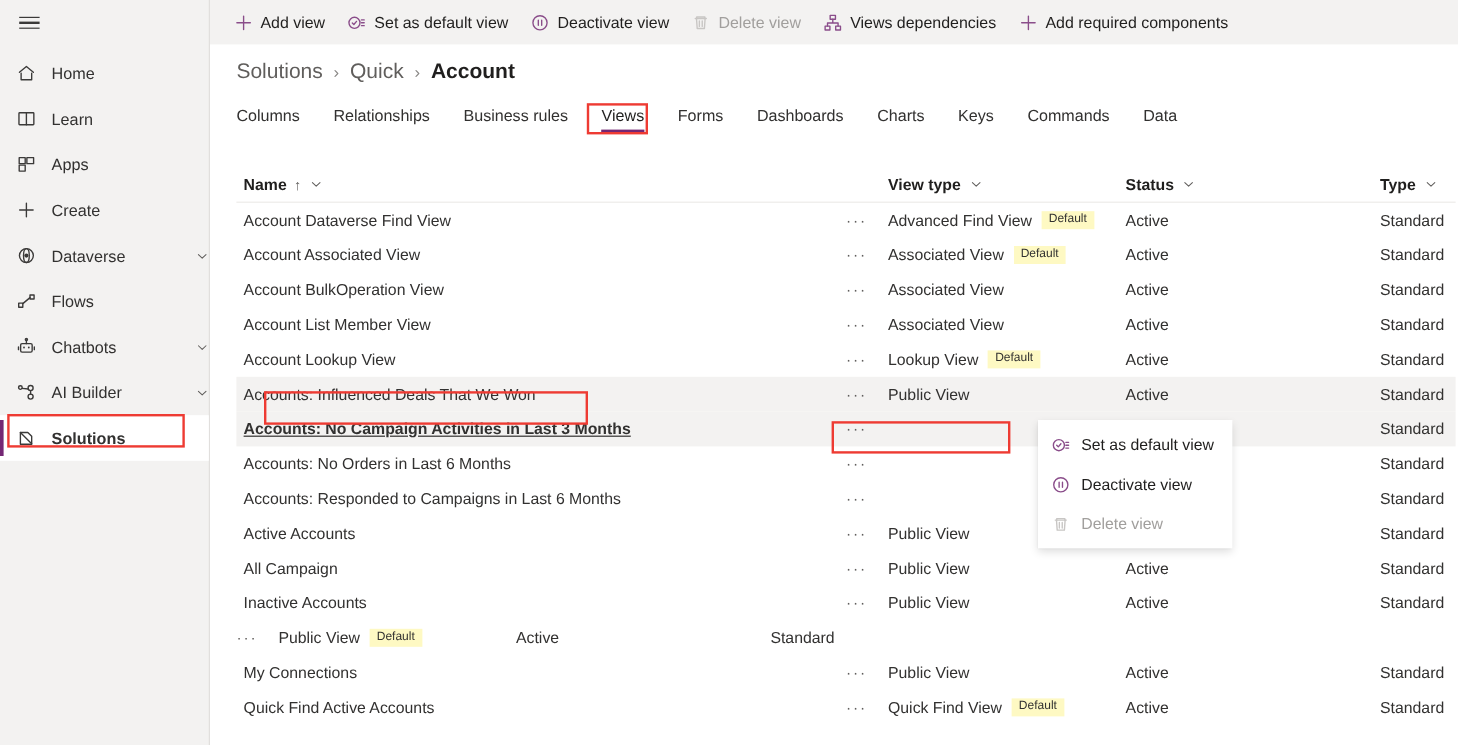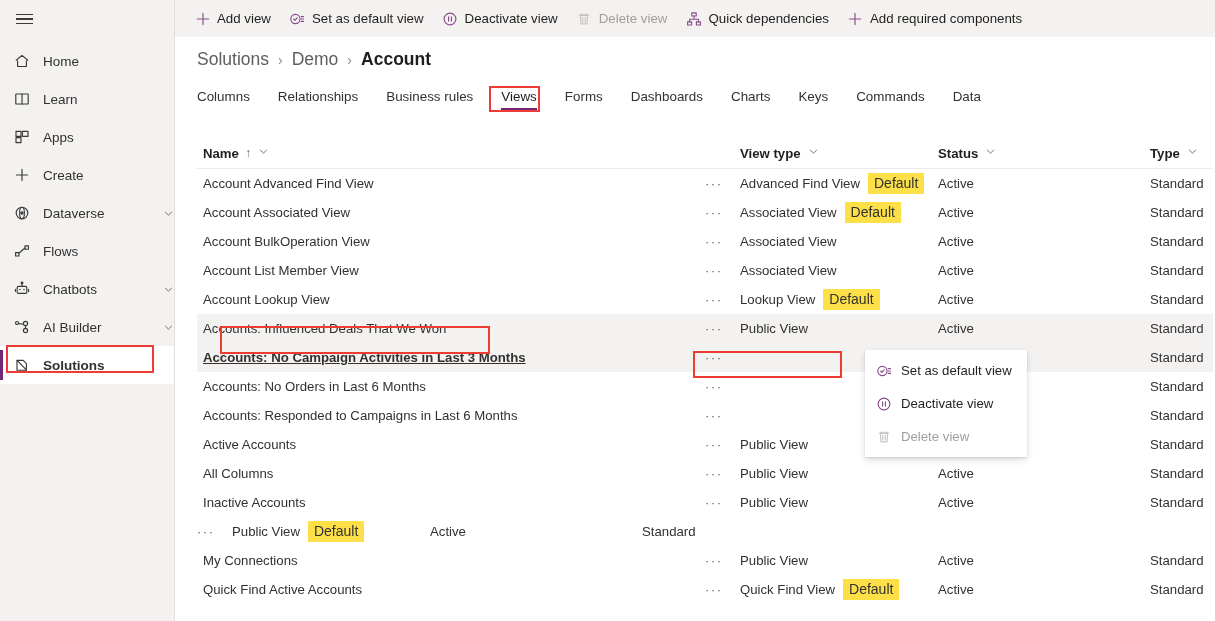--- a/index.html
+++ b/index.html
@@ -90,42 +90,42 @@
     content: ""; position: absolute; left: 0; right: 0; bottom: 0;
     height: 2px; background: #742774;
   }
 
   
   .grid { margin-top: 29px; width: 1016px; font-size: 13.2px; }
   .grid-head {
     display: flex; align-items: center; height: 30px;
     border-bottom: 1px solid #edebe9; color: #201f1e; font-weight: 600;
   }
-  .grid-head .hcell { display: flex; align-items: flex-start; cursor: pointer; }
+  .grid-head .hcell { display: flex; align-items: center; cursor: pointer; }
   .hcell .sortarrow { margin-left: 6px; font-weight: 400; color: #605e5c; font-size: 12px; }
   .hcell .hchev { margin-left: 7px; display: inline-flex; color: #605e5c; }
 
   .c-name { width: 508px; flex: 0 0 508px; padding-left: 6px; }
   .c-ell  { width: 35px; flex: 0 0 35px; text-align: left; color: #605e5c; }
   .c-type { width: 198px; flex: 0 0 198px; }
   .c-stat { width: 212px; flex: 0 0 212px; }
   .c-kind { width: 100px; flex: 0 0 100px; }
 
   .row {
     display: flex; align-items: center; height: 29px; color: #323130;
     cursor: pointer;
   }
   .row.shade { background: #f3f2f1; }
   .row .c-name .nm { white-space: nowrap; }
   .row.hovered .c-name .nm { text-decoration: underline; font-weight: bold; }
   .row .c-ell { font-size: 13px; letter-spacing: 1.5px; color: #605e5c; }
   .c-type .tw { display: flex; align-items: center; }
   .badge {
-    display: inline-block; background: #fde047; color: #323130;
-    font-size: 14px; padding: 1.5px 6px; margin-left: 8px; line-height: 1.25;
+    display: inline-block; background: #fef9c3; color: #323130;
+    font-size: 10px; padding: 1.5px 6px; margin-left: 8px; line-height: 1.25;
   }
 
   
   .ctxmenu {
     position: absolute; left: 690px; top: 350px; width: 162px;
     background: #ffffff;
     box-shadow: 0 3.2px 7.2px rgba(0,0,0,.132), 0 0.6px 1.8px rgba(0,0,0,.108);
     padding: 4px 0; z-index: 40; font-size: 13.2px;
   }
   .ctxitem {
@@ -314,38 +314,38 @@
         </div>
         <div class="cmd">
           <span class="ci">
             <svg width="16" height="16" viewBox="0 0 16 16" fill="none" stroke="currentColor" stroke-width="1.15" stroke-linecap="round" stroke-linejoin="round">
               <rect x="5.8" y="1.8" width="4.4" height="3.2"></rect>
               <rect x="1.6" y="10.8" width="4" height="3.2"></rect>
               <rect x="10.4" y="10.8" width="4" height="3.2"></rect>
               <path d="M8 5v3.2M3.6 10.8V8.2h8.8v2.6"></path>
             </svg>
           </span>
-          <span>Quick dependencies</span>
+          <span>Views dependencies</span>
         </div>
         <div class="cmd">
           <span class="ci">
             <svg width="16" height="16" viewBox="0 0 16 16" fill="none" stroke="currentColor" stroke-width="1.15" stroke-linecap="round" stroke-linejoin="round">
               <path d="M8 2.4v11.2M2.4 8h11.2"></path>
             </svg>
           </span>
           <span>Add required components</span>
         </div>
       </div>
 
     <div class="content">
 
       <div class="breadcrumb" id="breadcrumb">
           <span class="crumb">Solutions</span>
           <span class="sep">›</span>
-          <span class="crumb">Demo</span>
+          <span class="crumb">Quick</span>
           <span class="sep">›</span>
           <span class="crumb current">Account</span>
         </div>
 
       <div class="tabs" id="tabs">
           <div class="tab">Columns</div>
           <div class="tab">Relationships</div>
           <div class="tab">Business rules</div>
           <div class="tab active">Views</div>
           <div class="tab">Forms</div>
@@ -388,21 +388,21 @@
               <span>Type</span>
               <span class="hchev">
                 <svg width="11" height="11" viewBox="0 0 16 16" fill="none" stroke="currentColor" stroke-width="1.25" stroke-linecap="round" stroke-linejoin="round">
                   <path d="M3.4 6 8 10.4 12.6 6"></path>
                 </svg>
               </span>
             </div>
           </div>
         <div id="grid-body">
             <div class="row">
-              <div class="c-name"><span class="nm">Account Advanced Find View</span></div>
+              <div class="c-name"><span class="nm">Account Dataverse Find View</span></div>
               <div class="c-ell">···</div>
               <div class="c-type">
                 <span class="tw">
                   <span>Advanced Find View</span>
                   <span class="badge">Default</span>
                 </span>
               </div>
               <div class="c-stat">Active</div>
               <div class="c-kind">Standard</div>
             </div>
@@ -501,21 +501,21 @@
               <div class="c-ell">···</div>
               <div class="c-type">
                 <span class="tw">
                   <span>Public View</span>
                 </span>
               </div>
               <div class="c-stat">Active</div>
               <div class="c-kind">Standard</div>
             </div>
             <div class="row">
-              <div class="c-name"><span class="nm">All Columns</span></div>
+              <div class="c-name"><span class="nm">All Campaign</span></div>
               <div class="c-ell">···</div>
               <div class="c-type">
                 <span class="tw">
                   <span>Public View</span>
                 </span>
               </div>
               <div class="c-stat">Active</div>
               <div class="c-kind">Standard</div>
             </div>
             <div class="row">

